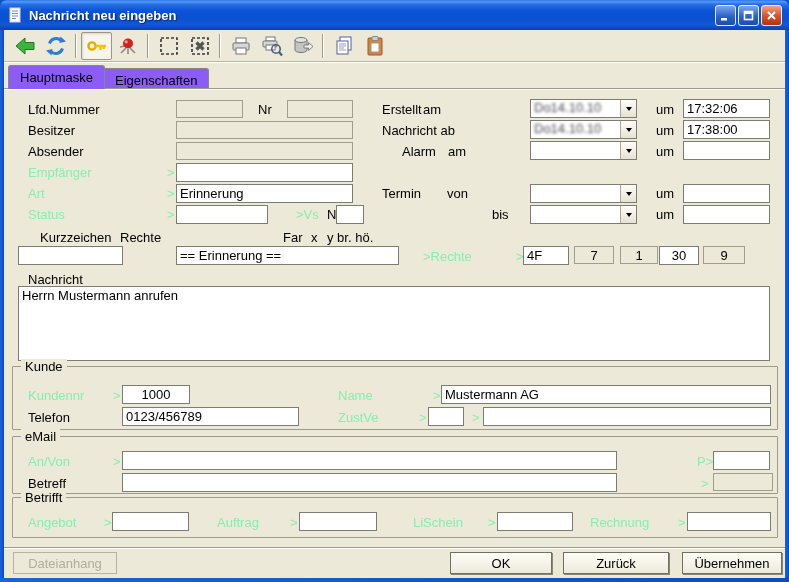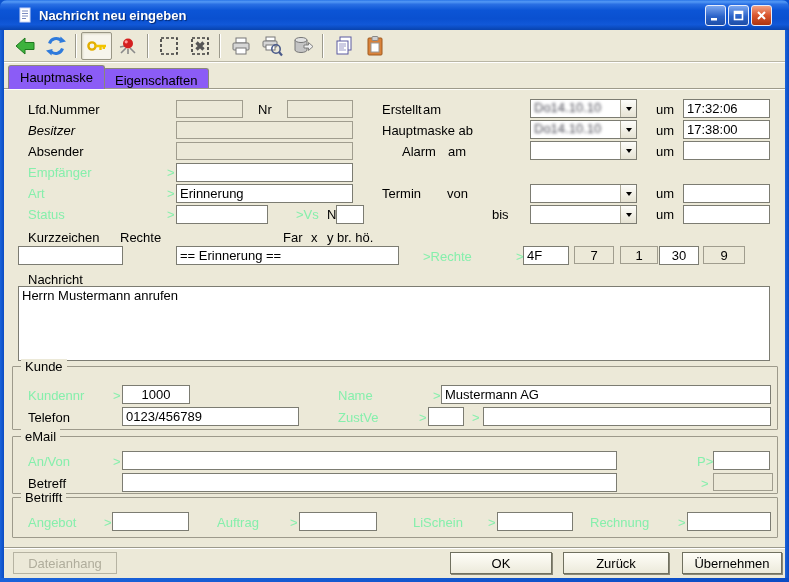--- a/index.html
+++ b/index.html
@@ -2,21 +2,21 @@
 <html><head>
 <meta charset="utf-8">
 <style>
   html,body{margin:0;padding:0;background:#777;}
   *{box-sizing:border-box;}
   .window{position:relative;width:789px;height:582px;font-family:"Liberation Sans",sans-serif;overflow:hidden;background:#0b52cf;}
   .abs{position:absolute;}
   
   .titlebar{position:absolute;left:0;top:0;width:789px;height:30px;border-radius:7px 7px 0 0;
     background:linear-gradient(180deg,#2a75e8 0%,#5499f5 6%,#2a70e4 14%,#0c55d6 34%,#0a50d0 62%,#1158d8 82%,#0843ae 100%);
-    display:flex;align-items:center;padding:0 17px;}
+    display:flex;align-items:center;padding:0 7px;}
   .title-text{color:#fff;font-weight:bold;font-size:13px;margin-left:6px;text-shadow:1px 1px 1px #032a72;flex:1;}
   .win-btn{width:21px;height:21px;border:1px solid #e6ecfb;border-radius:3px;margin-left:2px;
     background:linear-gradient(180deg,#7ba7f0,#2b63c9 55%,#1e4ea8);display:flex;align-items:center;justify-content:center;}
   .win-btn.close{background:linear-gradient(180deg,#f3a183,#d9552e 50%,#ad3510);}
   .frame{background:linear-gradient(90deg,#1a63da,#0b4cc4);}
   .client{position:absolute;left:4px;top:30px;width:781px;height:548px;background:#ECE9D8;}
   
   .toolbar{position:absolute;left:4px;top:30px;width:781px;height:33px;display:flex;align-items:center;padding-left:5px;
     border-bottom:1px solid #fff;box-shadow:0 -1px 0 #b9b6a5 inset;}
   .tbtn{width:31px;height:28px;display:flex;align-items:center;justify-content:center;border:1px solid transparent;border-radius:2px;}
@@ -180,23 +180,23 @@
   <input class="in ro" style="left: 287px; top: 100px; width: 66px;">
   <span class="lbl" style="left:382px;top:101px;">Erstellt</span>
   <span class="lbl" style="left:423px;top:101px;">am</span>
   <div class="combo" style="left:530px;top:99px;width:107px;">
     <div class="cfield blur">Do14.10.10</div>
     <div class="cbtn"></div>
   </div>
   <span class="lbl" style="left:656px;top:101px;">um</span>
   <input class="in" style="left: 683px; top: 99px; width: 87px;" value="17:32:06">
 
-  <span class="lbl" style="left:28px;top:122px;font-style:italic;">Besitzer</span>
+  <span class="lbl" style="left:28px;top:122px;">Besitzer</span>
   <input class="in ro" style="left: 176px; top: 121px; width: 177px;">
-  <span class="lbl" style="left:382px;top:122px;">Hauptmaske ab</span>
+  <span class="lbl" style="left:382px;top:122px;">Nachricht ab</span>
   <div class="combo" style="left:530px;top:120px;width:107px;">
     <div class="cfield blur">Do14.10.10</div>
     <div class="cbtn"></div>
   </div>
   <span class="lbl" style="left:656px;top:122px;">um</span>
   <input class="in" style="left: 683px; top: 120px; width: 87px;" value="17:38:00">
 
   <span class="lbl" style="left:28px;top:143px;">Absender</span>
   <input class="in ro" style="left: 176px; top: 142px; width: 177px;">
   <span class="lbl" style="left:382px;top:143px;margin-left:20px;">Alarm</span>
@@ -231,21 +231,21 @@
   <span class="lbl" style="left:327px;top:206px;">N</span>
   <input class="in" style="left: 336px; top: 205px; width: 28px;">
   <span class="lbl" style="left:492px;top:206px;">bis</span>
   <div class="combo" style="left:530px;top:205px;width:107px;">
     <div class="cfield"></div>
     <div class="cbtn"></div>
   </div>
   <span class="lbl" style="left:656px;top:206px;">um</span>
   <input class="in" style="left: 683px; top: 205px; width: 87px;">
 
-  <span class="lbl" style="left:28px;top:229px;">Kurzzeichen</span>
+  <span class="lbl" style="left:40px;top:229px;">Kurzzeichen</span>
   <span class="lbl" style="left:120px;top:229px;">Rechte</span>
   <span class="lbl" style="left:283px;top:229px;">Far</span>
   <span class="lbl" style="left:311px;top:229px;">x</span>
   <span class="lbl" style="left:327px;top:229px;">y br. hö.</span>
 
   <input class="in" style="left: 18px; top: 246px; width: 105px;">
   <input class="in" style="left: 176px; top: 246px; width: 223px;" value="== Erinnerung ==">
   <span class="lbl bl" style="left:423px;top:248px;">&gt;Rechte</span>
   <span class="lbl bl" style="left:516px;top:248px;">&gt;</span>
   <input class="in" style="left: 523px; top: 246px; width: 46px;" value="4F">

